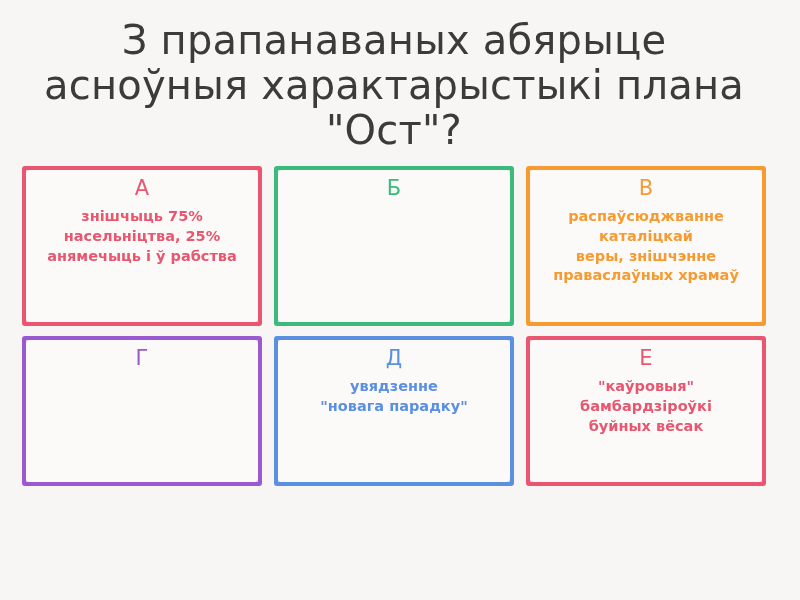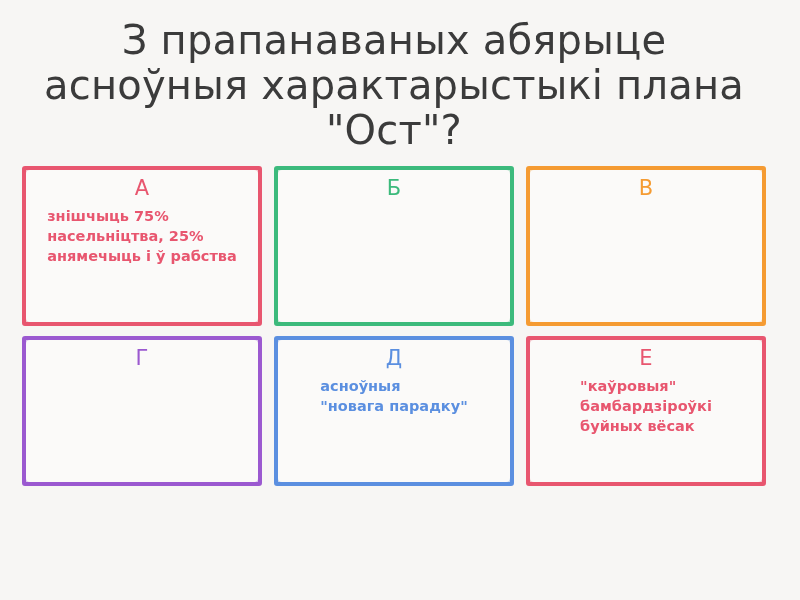--- a/index.html
+++ b/index.html
@@ -67,20 +67,21 @@
   }
   .answer .letter {
     font-size: 21px;
     line-height: 1;
     margin-bottom: 8px;
     font-weight: 400;
   }
   .answer .text {
     font-size: 14.5px;
     line-height: 1.35;
+    text-align: center;
     padding: 0 10px;
     font-weight: bold;
     white-space: pre-line;
   }
   .answer.a  { border-color:#e8566f; color:#e8566f; }
   .answer.b  { border-color:#3cba7c; color:#3cba7c; }
   .answer.v  { border-color:#f59b32; color:#f59b32; }
   .answer.g  { border-color:#9b59d0; color:#9b59d0; }
   .answer.d  { border-color:#5b8fe0; color:#5b8fe0; }
   .answer.e  { border-color:#e8566f; color:#e8566f; }
@@ -101,29 +102,33 @@
 насельніцтва, 25%
 анямечыць і ў рабства</div>
     </div>
 
     <div class="answer b">
       <div class="letter">Б</div>
     </div>
 
     <div class="answer v">
       <div class="letter">В</div>
+      <div class="text">распаўсюджванне
+каталіцкай
+веры, знішчэнне
+праваслаўных храмаў</div>
     </div>
 
     <div class="answer g">
       <div class="letter">Г</div>
     </div>
 
     <div class="answer d">
       <div class="letter">Д</div>
-      <div class="text">асноўныя
+      <div class="text">увядзенне
 "новага парадку"</div>
     </div>
 
     <div class="answer e">
       <div class="letter">Е</div>
       <div class="text">"каўровыя"
 бамбардзіроўкі
 буйных вёсак</div>
     </div>
 

